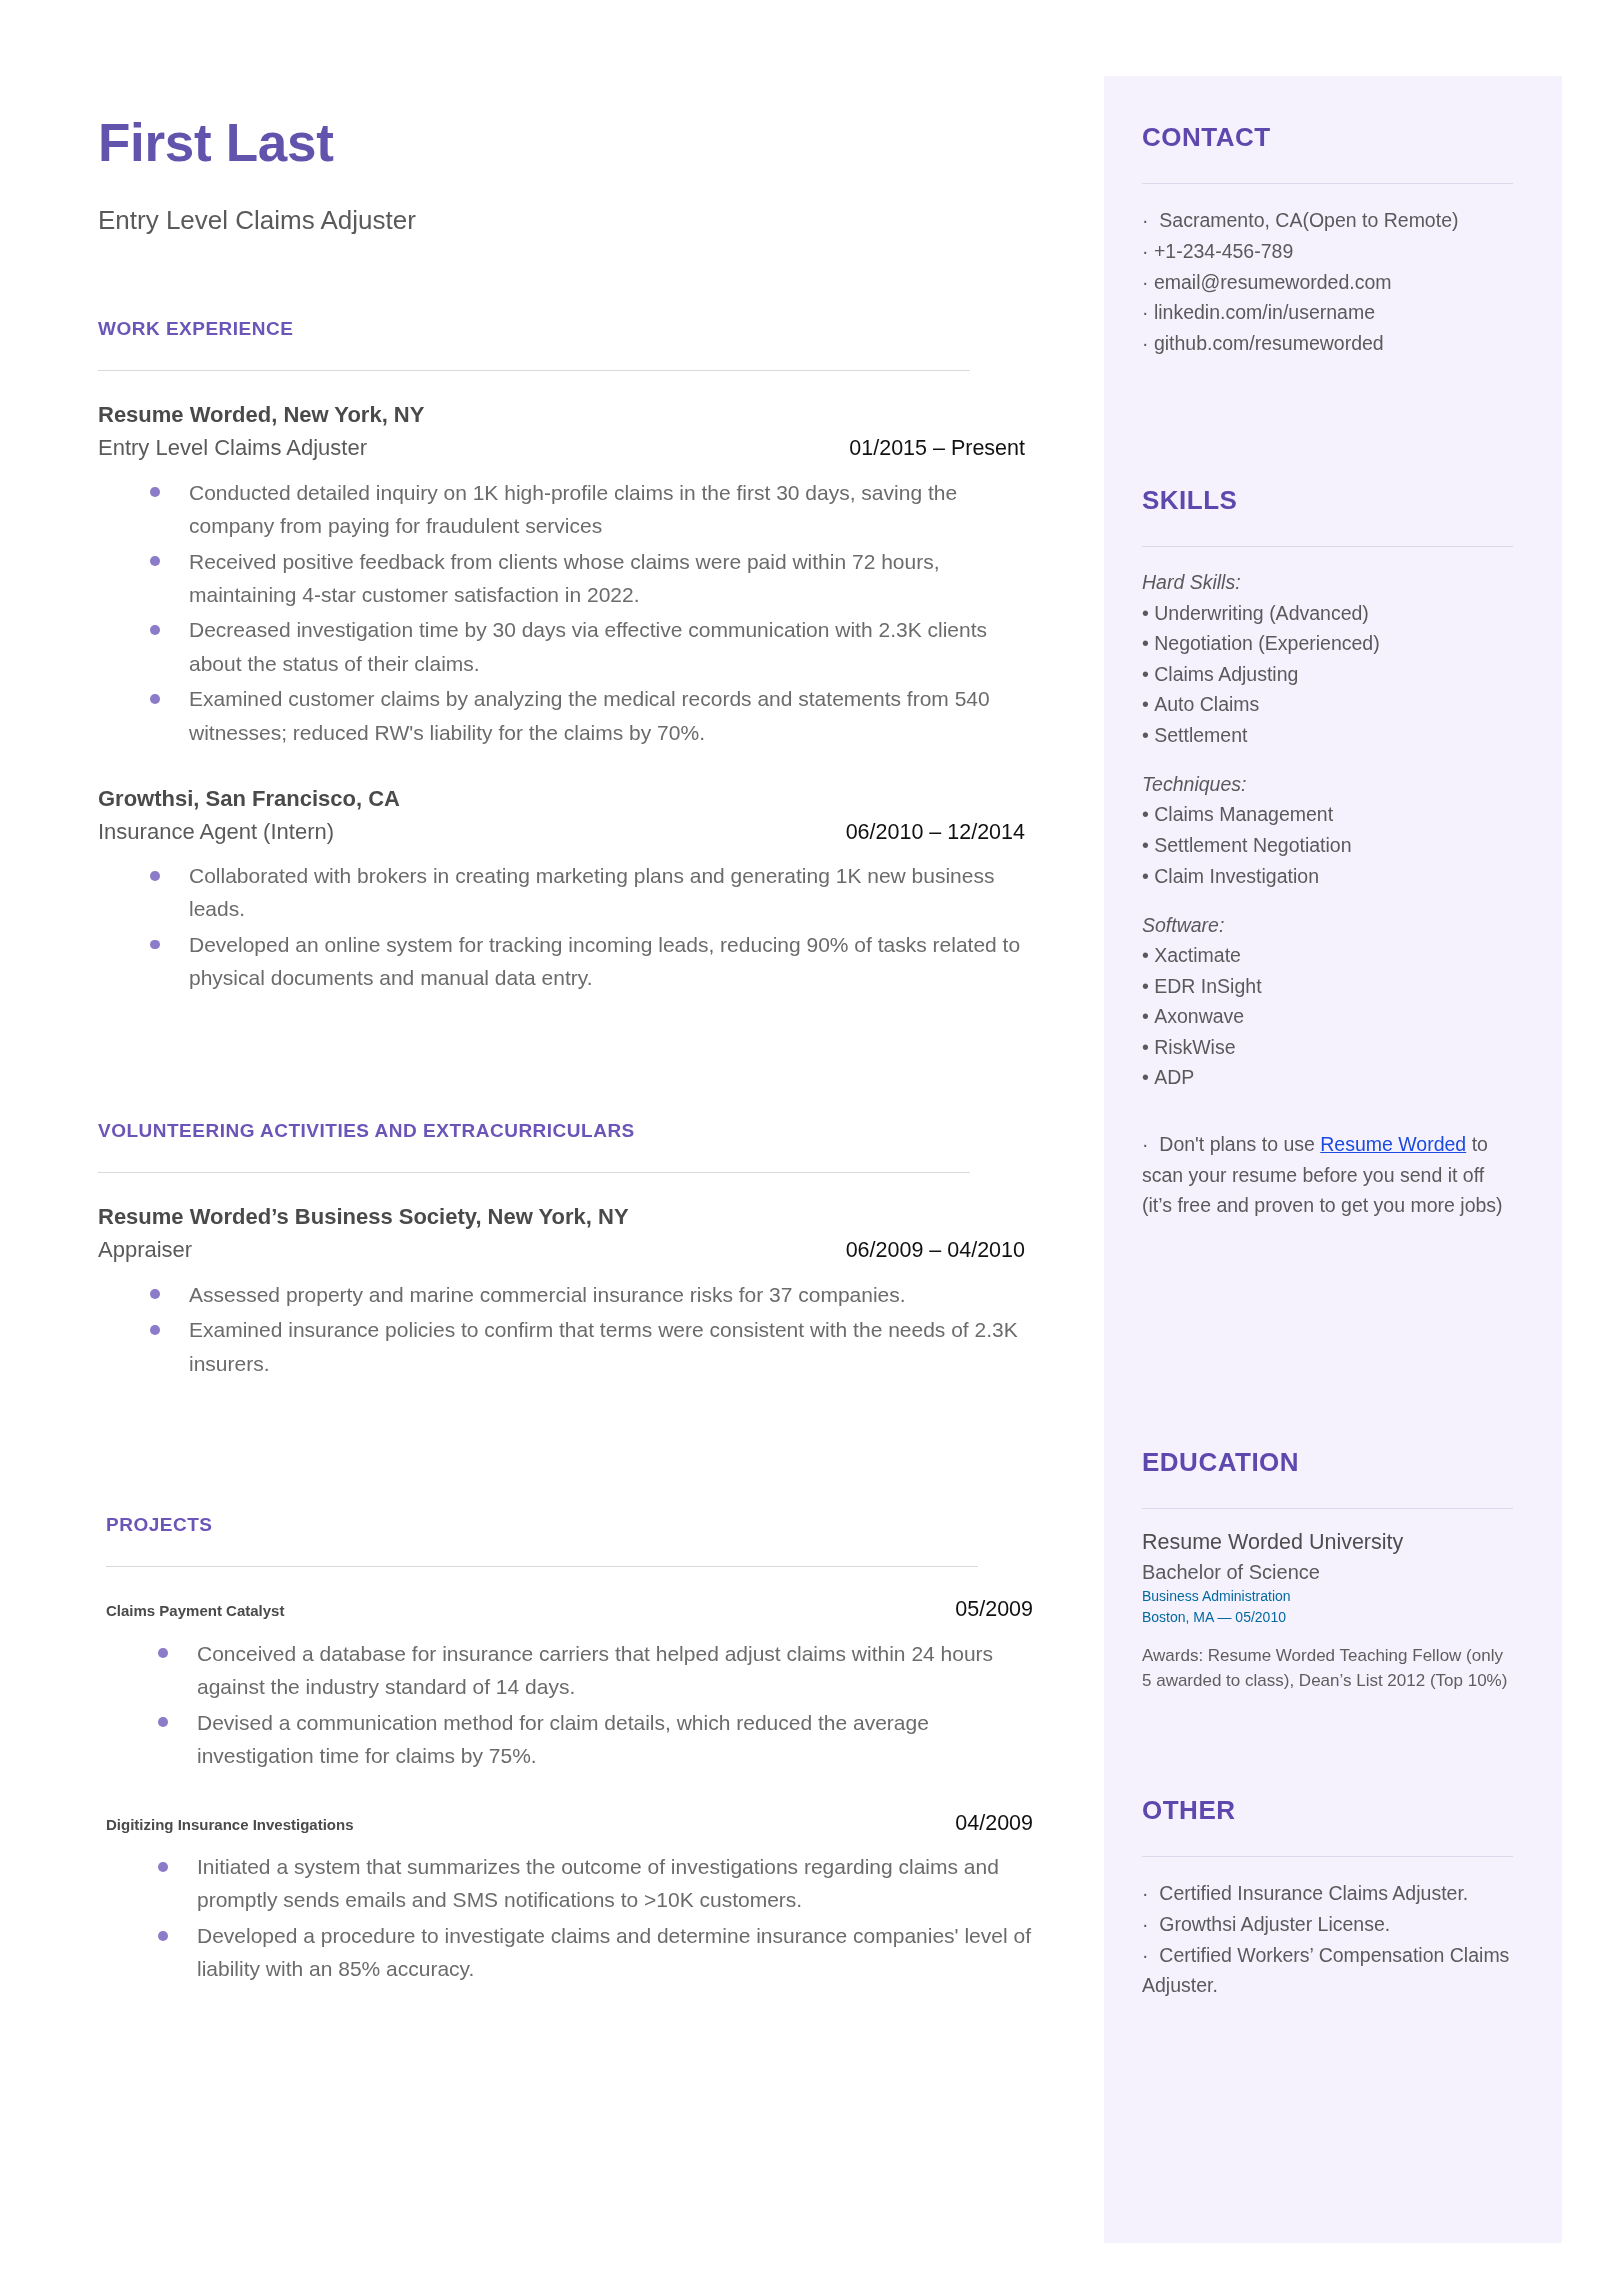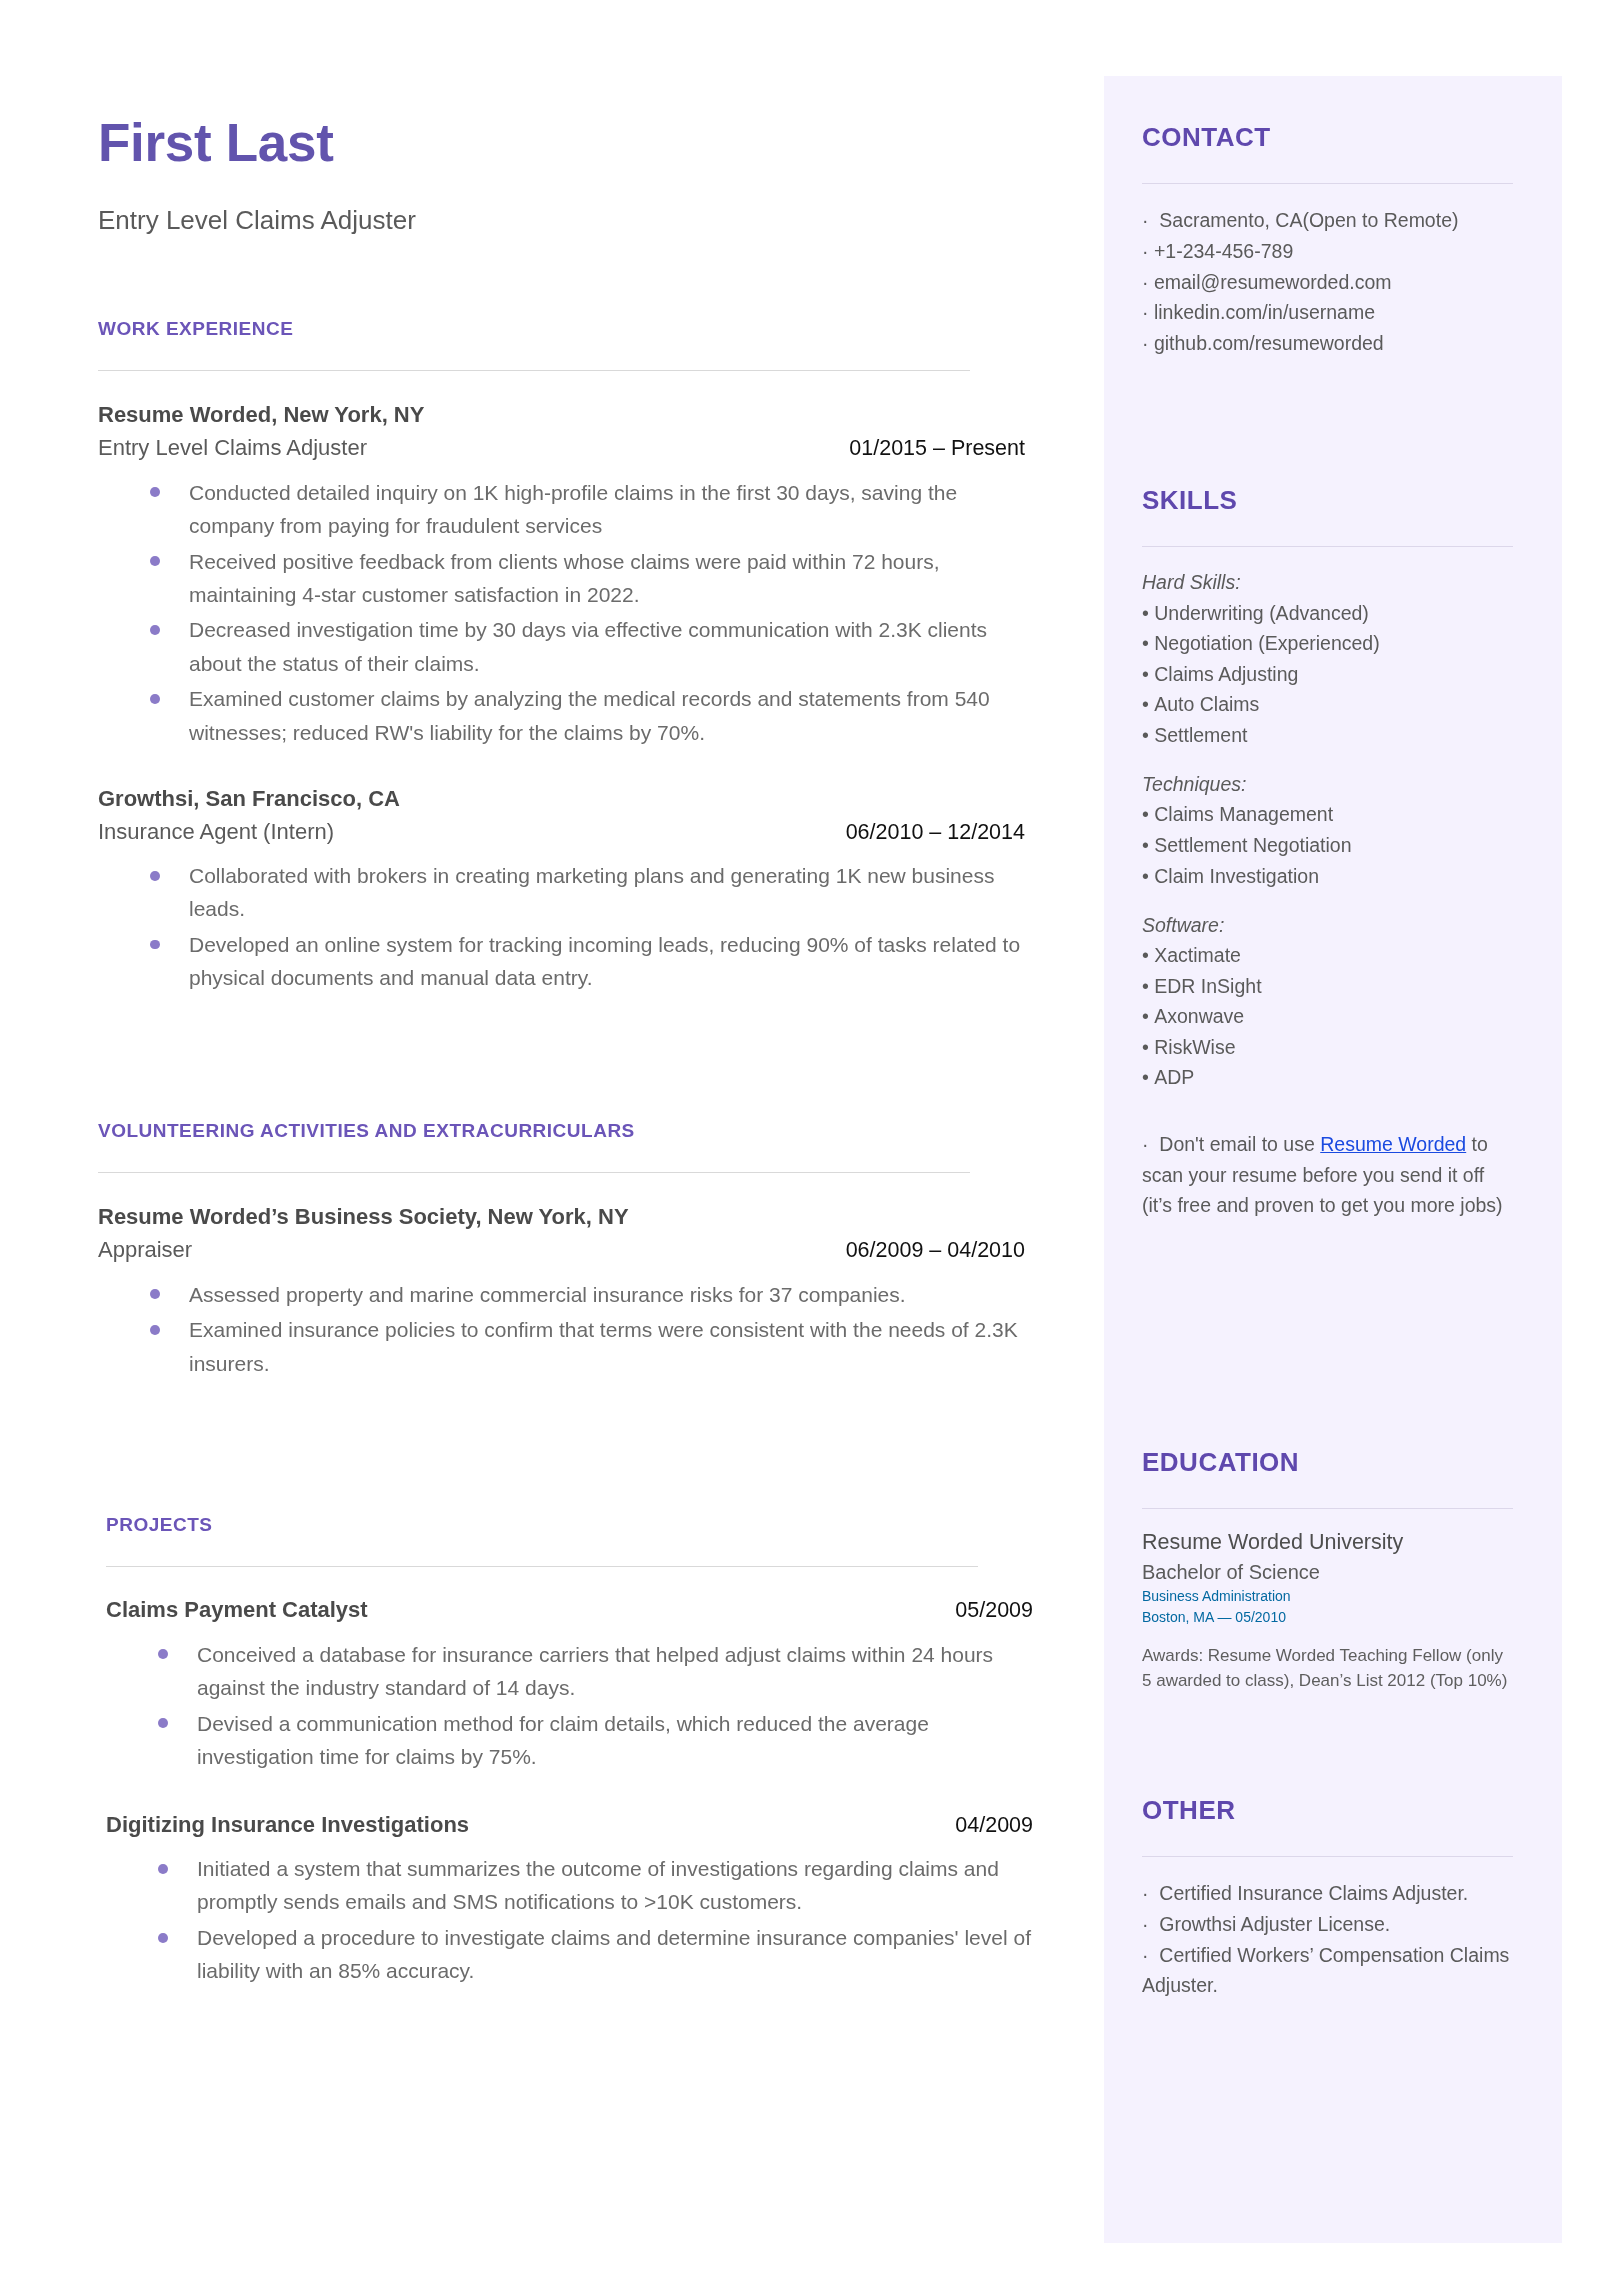--- a/index.html
+++ b/index.html
@@ -162,21 +162,21 @@
     align-items: baseline;
     margin-top: 6.5px;
     width: 927px;
   }
   .entry-title {
     font-size: 22px;
     color: #5a5a5a;
     font-family: "Liberation Sans", sans-serif;
   }
   .entry-title-bold {
-    font-size: 22px;
+    font-size: 15px;
     font-weight: bold;
     color: #4a4a4a;
     font-family: "Liberation Sans", sans-serif;
   }
   .entry-date {
     font-size: 21.5px;
     color: #111111;
     white-space: nowrap;
     font-family: "Liberation Sans", sans-serif;
   }
@@ -252,21 +252,21 @@
         <div class="side-sub">Software:</div>
         <div class="side-li">•&nbsp;<span>Xactimate</span></div>
         <div class="side-li">•&nbsp;<span>EDR InSight</span></div>
         <div class="side-li">•&nbsp;<span>Axonwave</span></div>
         <div class="side-li">•&nbsp;<span>RiskWise</span></div>
         <div class="side-li">•&nbsp;<span>ADP</span></div>
       </div>
 
       <div style="height:36px"></div>
 
-      <div class="side-li">·&nbsp; <span>Don't email to use </span><a class="side-link" href="#">Resume Worded</a><span> to scan your resume before you send it off (it’s free and proven to get you more jobs)</span></div>
+      <div class="side-li">·&nbsp; <span>Don't plans to use </span><a class="side-link" href="#">Resume Worded</a><span> to scan your resume before you send it off (it’s free and proven to get you more jobs)</span></div>
     </div>
 
     <div class="side-inner" style="top:1371px;">
       <div class="side-head">EDUCATION</div>
       <div class="side-rule"></div>
       <div style="margin-top:18px">
         <div class="edu-univ">Resume Worded University</div>
         <div class="edu-degree">Bachelor of Science</div>
         <div class="edu-small">Business Administration</div>
         <div class="edu-small">Boston, MA — 05/2010</div>

